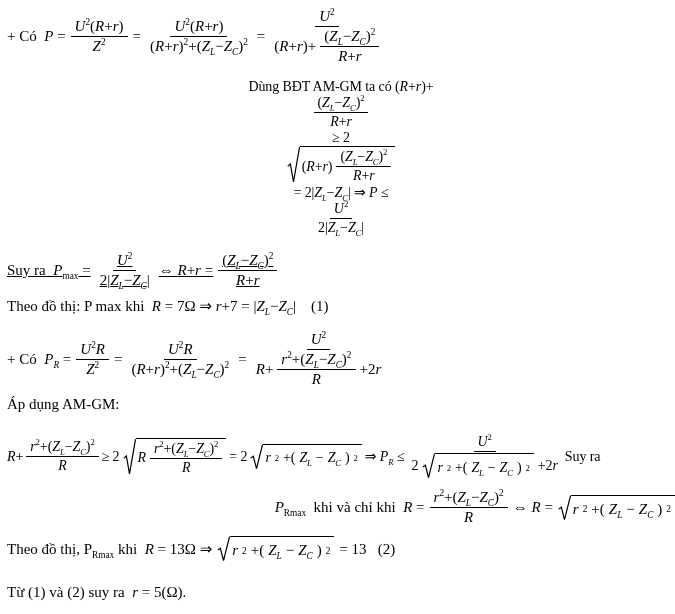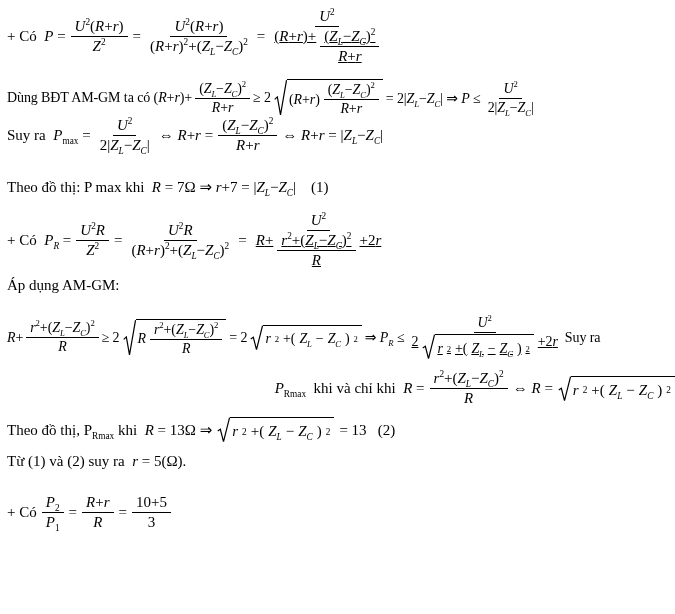--- a/index.html
+++ b/index.html
@@ -17,36 +17,36 @@
   }
   .tight { font-size: 14px; letter-spacing: -0.1px; column-gap: 3px; }
   .tok { display: inline-block; }
   i { font-style: italic; }
   sup, sub { font-size: 0.62em; line-height: 0; }
   
   .frac { display: inline-flex; flex-direction: column; align-items: center; vertical-align: middle; }
   .num, .den { padding: 0 4px; text-align: center; white-space: nowrap; }
   .num { border-bottom: 1px solid #000; padding-bottom: 1px; }
   .den { padding-top: 1px; }
-  .den.row, .num.row { display: flex; column-gap: 4px; justify-content: center; text-decoration: underline; }
+  .den.row, .num.row { display: flex; align-items: center; column-gap: 4px; justify-content: center; }
   
   .sqrt { display: inline-flex; align-items: stretch; }
   .rad { width: 13px; flex: 0 0 13px; align-self: stretch; height: auto; }
   .rad path { stroke: #000; stroke-width: 1.2; fill: none; vector-effect: non-scaling-stroke; }
   .sqrt-body { border-top: 1.3px solid #000; padding: 2px 4px 0 2px; display: inline-flex; align-items: center; column-gap: 4px; white-space: nowrap; }
   
   .l1  { margin-bottom: 14px; }
-  .l2  { margin-bottom: 0; }
-  .l3  { margin-bottom: 24px; }
+  .l2  { margin-bottom: 16px; flex-direction: column; }
+  .l3  { margin-bottom: 8px; text-decoration: underline; }
   .l4  { margin-bottom: 16px; text-align: center; }
   .l5  { margin-bottom: 8px; }
   .l6  { margin-bottom: 21px; }
   .l7  { margin-bottom: 10px; }
   .l8  { margin-bottom: 10px; justify-content: flex-end; }
-  .l9  { margin-bottom: 10px; }
+  .l9  { margin-bottom: 22px; }
   .l10 { margin-bottom: 24px; }
 </style>
 </head>
 <body style="background: rgb(255, 255, 255); color: rgb(0, 0, 0);">
 
 <div class="line l1">
   <span class="tok">+ Có&nbsp; <i>P</i> =</span>
   <span class="frac">
     <span class="num"><i>U</i><sup>2</sup>(<i>R</i>+<i>r</i>)</span>
     <span class="den"><i>Z</i><sup>2</sup></span>
@@ -99,21 +99,20 @@
   <span class="tok">Suy ra&nbsp; <i>P</i><sub>max</sub> =</span>
   <span class="frac">
     <span class="num"><i>U</i><sup>2</sup></span>
     <span class="den">2|<i>Z<sub>L</sub></i>−<i>Z<sub>C</sub></i>|</span>
   </span>
   <span class="tok">⇔ <i>R</i>+<i>r</i> =</span>
   <span class="frac">
     <span class="num">(<i>Z<sub>L</sub></i>−<i>Z<sub>C</sub></i>)<sup>2</sup></span>
     <span class="den"><i>R</i>+<i>r</i></span>
   </span>
-  <span class="tok">⇔ <i>R</i>+<i>r</i> = |<i>Z<sub>L</sub></i>−<i>Z<sub>C</sub></i>|</span>
 </div>
 
 <div class="line l4">
   <span class="tok">Theo đồ thị: P max khi&nbsp; <i>R</i> = 7Ω ⇒ <i>r</i>+7 = |<i>Z<sub>L</sub></i>−<i>Z<sub>C</sub></i>|&nbsp;&nbsp;&nbsp;&nbsp;(1)</span>
 </div>
 
 <div class="line l5">
   <span class="tok">+ Có&nbsp; <i>P<sub>R</sub></i> =</span>
   <span class="frac">
     <span class="num"><i>U</i><sup>2</sup><i>R</i></span>

